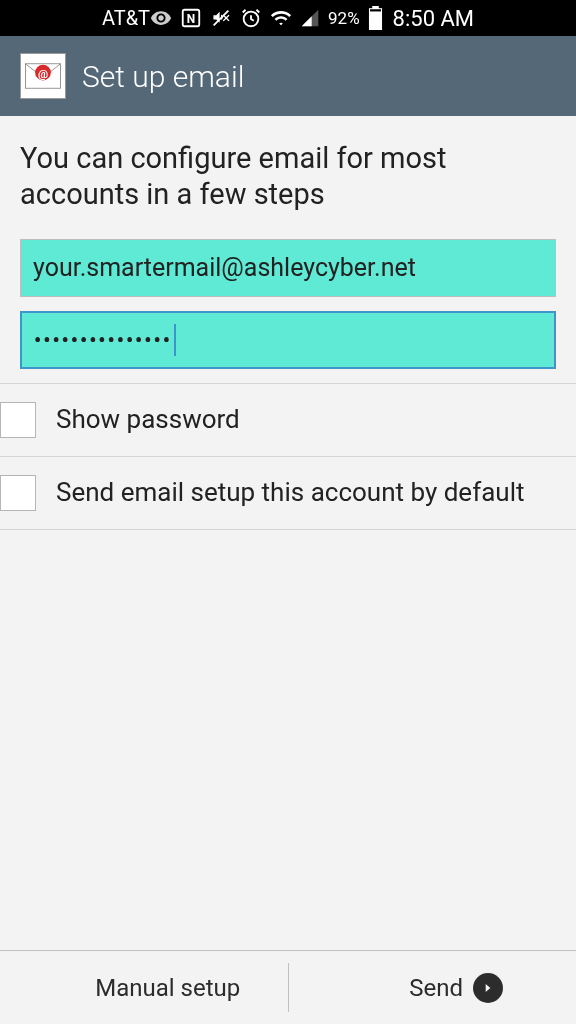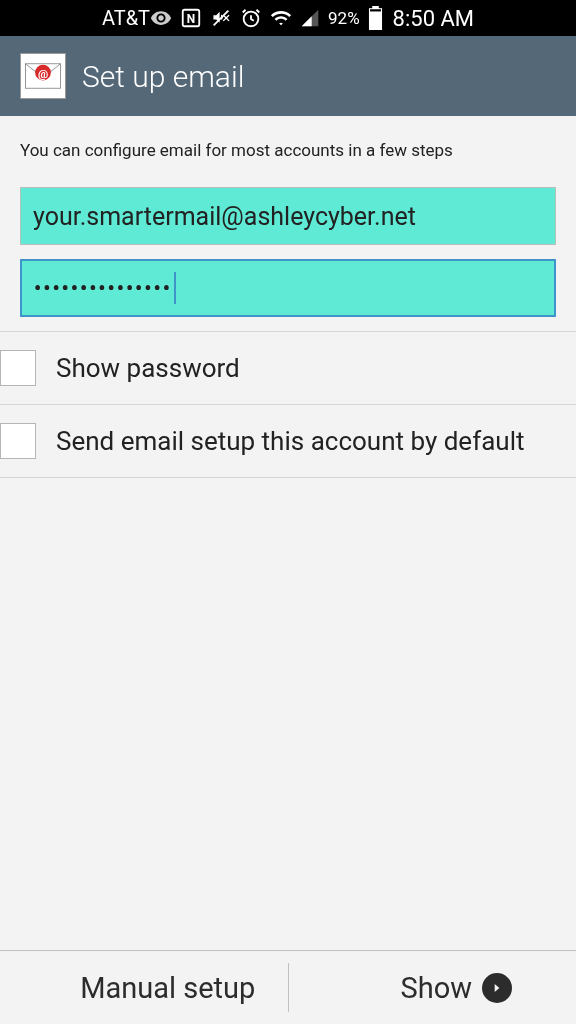--- a/index.html
+++ b/index.html
@@ -11,36 +11,36 @@
     .status-right .pct { font-size: 17px; }
     .status-right .time { font-size: 22px; margin-left: 2px; }
     .status-icon { display: inline-flex; align-items: center; justify-content: center; }
     
     .app-bar { background: #546878; height: 80px; display: flex; align-items: center; padding: 0 20px; gap: 16px; }
     .app-bar .icon-wrap { width: 46px; height: 46px; background: #fff; border: 1px solid #999; display: flex; align-items: center; justify-content: center; position: relative; }
     .app-bar .icon-wrap svg { width: 42px; height: 42px; }
     .app-bar .title { color: #fff; font-size: 30px; font-weight: 300; }
     
     .content { padding: 24px 20px 0 20px; }
-    .instructions { font-size: 17px; color: #222; line-height: 1.25; margin-bottom: 26px; }
+    .instructions { font-size: 29px; color: #222; line-height: 1.25; margin-bottom: 26px; }
     
     .input-wrap { margin-bottom: 14px; }
     .text-input { width: 100%; height: 58px; border: 1px solid #bdbdbd; background: #5eead4; font-size: 25px; padding: 0 12px; color: #222; }
     .text-input.focused { border: 2px solid #3f94c9; }
     .password-dots { letter-spacing: 2px; font-size: 20px; font-weight: bold; }
     .cursor { display: inline-block; width: 2px; height: 32px; background: #3f94c9; vertical-align: middle; margin-left: 2px; }
     .option-row { display: flex; align-items: center; gap: 20px; padding: 18px 0 18px 0; border-top: 1px solid #d6d6d6; }
     .option-row:last-child { border-bottom: 1px solid #d6d6d6; }
     .checkbox { width: 36px; height: 36px; border: 1px solid #b5b5b5; background: #fff; flex-shrink: 0; }
     .option-label { font-size: 26px; color: #222; line-height: 1.25; }
     .options-wrap { margin: 0 -20px; padding: 0 20px; }
     .options-wrap .option-row { margin: 0 -20px; padding-right: 20px; }
     
     .bottom-bar { position: absolute; bottom: 0; left: 0; right: 0; height: 74px; display: flex; border-top: 1px solid #c0c0c0; background: #f3f3f3; }
-    .bottom-btn { flex: 1; display: flex; align-items: center; justify-content: center; gap: 10px; font-size: 29px; color: #2c2c2c; padding-left: 48px; }
+    .bottom-btn { flex: 1; display: flex; align-items: center; justify-content: center; gap: 10px; font-size: 24px; color: #2c2c2c; padding-left: 48px; }
     .divider-v { width: 1px; background: #c0c0c0; margin: 12px 0; }
     .chevron-circle { width: 30px; height: 30px; background: #2c2c2c; border-radius: 50%; display: flex; align-items: center; justify-content: center; }
     .chevron-circle svg { width: 14px; height: 14px; fill: #f3f3f3; }
   </style>
 </head>
 <body>
 
 <div class="status-bar">
   <div class="status-left">
     <span>AT&amp;T</span>
@@ -132,20 +132,20 @@
     </div>
   </div>
 </div>
 
 <div class="bottom-bar">
   <div class="bottom-btn">
     <span>Manual setup</span>
   </div>
   <div class="divider-v"></div>
   <div class="bottom-btn">
-    <span>Show</span>
+    <span>Send</span>
     <span class="chevron-circle">
       <svg viewBox="0 0 24 24">
           <path d="M8 5l8 7-8 7z"></path>
         </svg>
     </span>
   </div>
 </div>
 
 </body></html>

